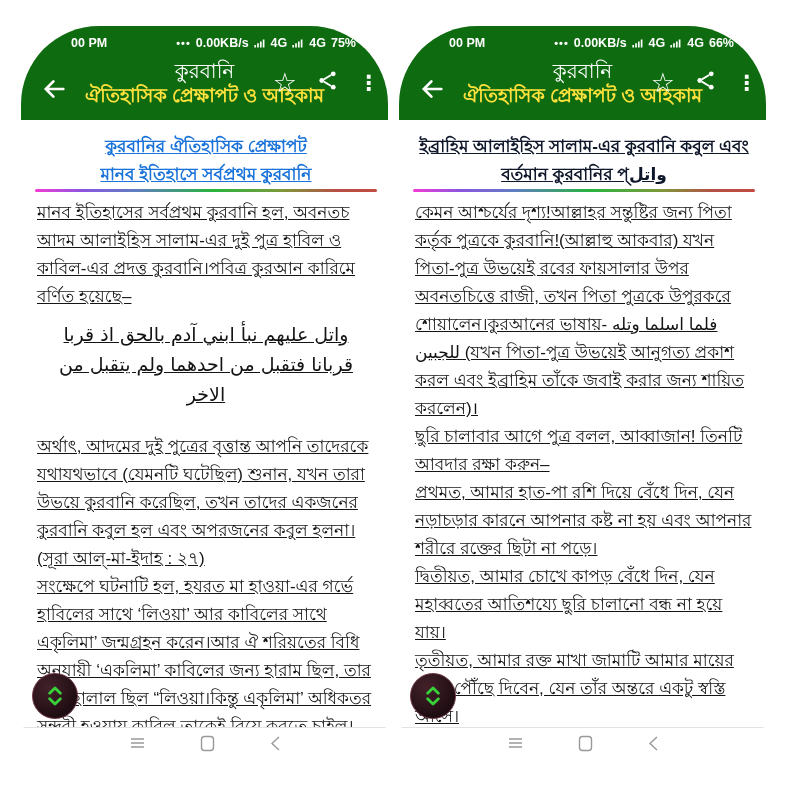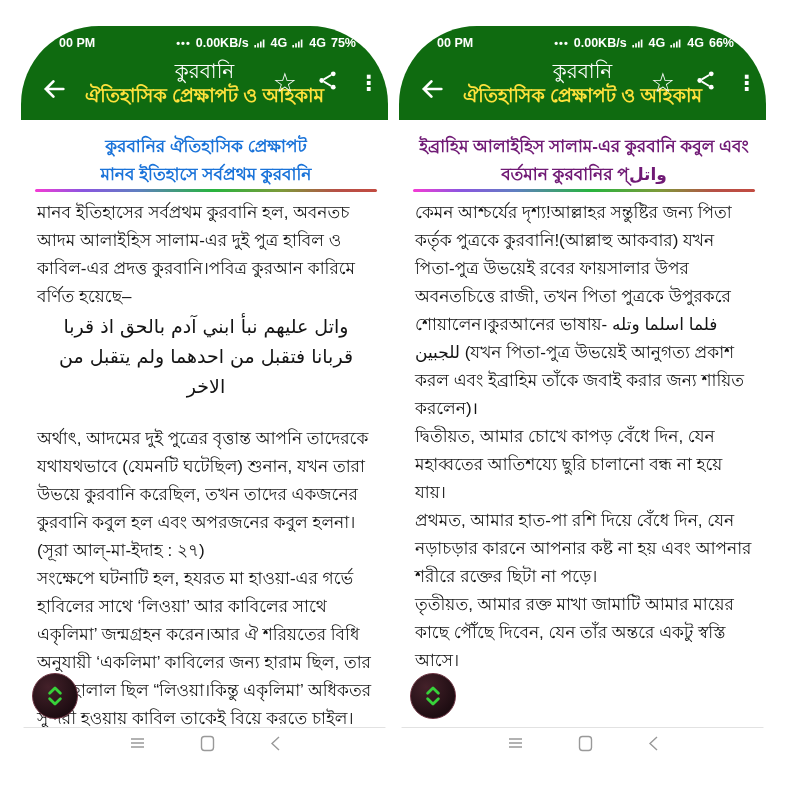--- a/index.html
+++ b/index.html
@@ -12,21 +12,21 @@
     position:absolute;top:26px;width:367px;height:746px;
     border-radius:78px 78px 62px 62px;overflow:hidden;background:#ffffff;
     display:flex;flex-direction:column;
   }
   .phone.left{left:21px;}
   .phone.right{left:399px;}
 
   
   .header{flex:none;height:94px;background:#0f6b10;position:relative;color:#ffffff;}
   .statusbar{
-    position:absolute;top:5px;left:0;right:13px;height:24px;
+    position:absolute;top:5px;left:12px;right:13px;height:24px;
     display:flex;align-items:center;font-size:12.5px;font-weight:bold;white-space:nowrap;
   }
   .sb-time{margin-left:38px;}
   .sb-right{margin-left:auto;display:flex;align-items:center;gap:5px;}
   .sb-dots{font-size:11px;letter-spacing:1px;}
   .sb-icon{display:inline-flex;align-items:flex-end;}
   .appbar{position:absolute;left:0;right:0;top:32px;bottom:0;}
   .back-btn{position:absolute;left:19px;top:17px;width:28px;height:28px;}
   .titles{position:absolute;left:40px;right:40px;top:0;text-align:center;}
   .app-title{font-size:20px;line-height:26px;color:#ffffff;}
@@ -36,29 +36,29 @@
   .overflow-btn{font-size:21px;line-height:24px;font-weight:bold;letter-spacing:0;}
 
   
   .content{
     flex:1 1 auto;overflow:hidden;position:relative;
     padding:13px 13px 0 16px;border-bottom:1px solid #e2e2e2;
     color:#141414;
   }
   .heading{text-align:center;font-weight:bold;font-size:19px;line-height:27px;margin:0 0 7px;}
   .phone.left .heading{color:#1a73d9;}
-  .phone.right .heading{color:#701a75;}
+  .phone.right .heading{color:#0f172a;}
   .divider{
     height:3px;margin:0 -2px 7px;border-radius:2px;
     background:linear-gradient(90deg,#f43bd4 0%,#8a55e0 14%,#5f7fc0 30%,#27b43e 52%,#7d9a3a 72%,#b65046 88%,#c24b41 100%);
   }
-  .content p{margin:0;font-size:17px;line-height:28px;}
+  .content p{margin:0;font-size:17px;line-height:28px;text-decoration:underline;}
   p.arabic{
     direction:rtl;text-align:center;font-size:19px;line-height:30px;
-    margin:0 10px 24px;font-family:"DejaVu Sans","Liberation Sans",sans-serif;
+    margin:8px 10px 24px;font-family:"DejaVu Sans","Liberation Sans",sans-serif;
   }
 
   
   .scroll-fab{
     position:absolute;left:11px;bottom:8px;width:46px;height:46px;border-radius:50%;
     background:radial-gradient(circle at 35% 30%,#44212a,#1e0d12 72%);
     border:1px solid #6b3340;box-sizing:border-box;
     display:flex;align-items:center;justify-content:center;z-index:5;
   }
 
@@ -200,22 +200,23 @@
             </svg></span>
         <span class="overflow-btn">⋮</span>
       </div>
     </div>
   </div>
 
   <div class="content">
     <p class="heading"><span>ইব্রাহিম আলাইহিস সালাম-এর কুরবানি কবুল এবং</span><br><span>বর্তমান কুরবানির প্واتل</span></p>
     <div class="divider"></div>
     <p>কেমন আশ্চর্যের দৃশ্য!আল্লাহর সন্তুষ্টির জন্য পিতা কর্তৃক পুত্রকে কুরবানি!(আল্লাহু আকবার) যখন পিতা-পুত্র উভয়েই রবের ফায়সালার  উপর অবনতচিত্তে রাজী, তখন পিতা পুত্রকে উপুরকরে শোয়ালেন।কুরআনের ভাষায়- فلما اسلما وتله للجبين (যখন পিতা-পুত্র উভয়েই আনুগত্য প্রকাশ করল এবং ইব্রাহিম তাঁকে জবাই করার জন্য শায়িত করলেন)।</p>
+    <p>ছুরি চালাবার আগে পুত্র বলল, আব্বাজান! তিনটি আবদার রক্ষা করুন–</p>
+    <p>প্রথমত, আমার হাত-পা রশি দিয়ে বেঁধে দিন, যেন নড়াচড়ার কারনে আপনার কষ্ট না হয় এবং আপনার শরীরে রক্তের ছিটা না পড়ে।</p>
     <p>দ্বিতীয়ত, আমার চোখে কাপড় বেঁধে দিন, যেন মহাব্বতের আতিশয্যে ছুরি চালানো বন্ধ না হয়ে যায়।</p>
-    <p>প্রথমত, আমার হাত-পা রশি দিয়ে বেঁধে দিন, যেন নড়াচড়ার কারনে আপনার কষ্ট না হয় এবং আপনার শরীরে রক্তের ছিটা না পড়ে।</p>
     <p>তৃতীয়ত, আমার রক্ত মাখা জামাটি আমার মায়ের কাছে পৌঁছে দিবেন,  যেন তাঁর অন্তরে একটু স্বস্তি আসে।</p>
 
     <div class="scroll-fab">
       <svg width="28" height="28" viewBox="0 0 26 26">
           <path d="M8 10.5 L13 5.5 L18 10.5" stroke="#37d23a" stroke-width="2.6" fill="none" stroke-linecap="round" stroke-linejoin="round"></path>
           <path d="M8 15.5 L13 20.5 L18 15.5" stroke="#37d23a" stroke-width="2.6" fill="none" stroke-linecap="round" stroke-linejoin="round"></path>
         </svg>
     </div>
   </div>
 

